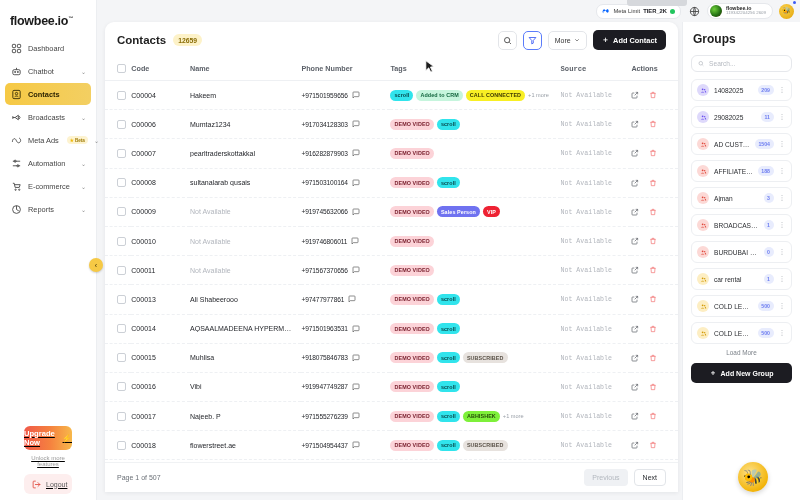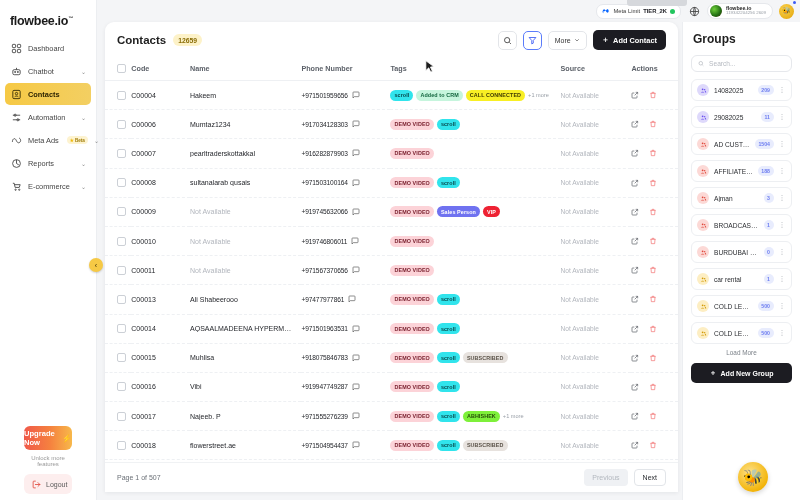--- a/index.html
+++ b/index.html
@@ -45,21 +45,21 @@
   .beta-badge .star { color: #f0b90b; font-size: 4.6px; }
 
   .collapse-btn {
     position: absolute; right: -7px; top: 258px;
     width: 14px; height: 14px; border-radius: 50%;
     background: #f6c945; color: #3b2f06; font-size: 7px;
     display: flex; align-items: center; justify-content: center;
     cursor: pointer; box-shadow: 0 1px 2px rgba(0,0,0,.18); z-index: 10;
   }
 
-  .side-bottom { padding: 0 24px 6px; }
+  .side-bottom { padding: 0 24px 6px; text-decoration: underline; }
   .upgrade-btn {
     height: 24px; border-radius: 6px; cursor: pointer;
     background: linear-gradient(90deg,#f0594a 0%,#f5823f 55%,#f7b84b 100%);
     color: #fff; font-size: 7.6px; font-weight: 700;
     display: flex; align-items: center; justify-content: center; gap: 3px;
   }
   .unlock-text { font-size: 6px; color: #9a9a9a; text-align: center; margin: 5px 0 7px; }
   .logout-btn {
     height: 20px; border-radius: 6px; background: #fdeeee; cursor: pointer;
     display: flex; align-items: center; gap: 5px; padding-left: 8px;
@@ -110,21 +110,21 @@
   }
   tbody td {
     font-size: 7px; color: #24262b; padding: 8.6px 0;
     border-bottom: 1px dashed #eef0f3; vertical-align: middle;
   }
   .c-chk  { width: 26px; padding-left: 12px !important; }
   .c-code { width: 58px; }
   .c-name { width: 110px; }
   .c-phone{ width: 88px; }
   .c-tags { width: 168px; }
-  .c-src  { width: 70px; }
+  .c-src  { width: 70px; font-family: Liberation Mono, monospace; }
   .c-act  { width: 46px; }
   .chk {
     width: 9px; height: 9px; border: 1px solid #ccd0d6; border-radius: 2px;
     background: #fff; display: block; cursor: pointer;
   }
   .na { color: #b2b6bd; }
   .name-cell { overflow: hidden; text-overflow: ellipsis; white-space: nowrap; padding-right: 6px; }
   .phone-cell { display: flex; align-items: center; gap: 4px; }
   .phone-num { font-size: 6.6px; letter-spacing: -0.1px; }
   .chat-ico { color: #555; display: flex; cursor: pointer; }
@@ -292,60 +292,70 @@
               <rect x="4" y="3" width="16" height="18" rx="2.5"></rect>
               <circle cx="12" cy="10" r="2.6"></circle>
               <path d="M8 17c1-2 7-2 8 0"></path>
             </svg>
           </span>
           <span class="nav-label">Contacts</span>
         </div>
         <div class="nav-item">
           <span class="nav-ico">
             <svg width="11" height="11" viewBox="0 0 24 24" fill="none" stroke="currentColor" stroke-width="2">
-              <path d="M4 7h16M4 17h16"></path>
-              <circle cx="9" cy="7" r="2.3"></circle>
-              <circle cx="15" cy="17" r="2.3"></circle>
+              <path d="M4 9v6M4 12h5l7-5v10l-7-5"></path>
+              <path d="M18 9a4 4 0 0 1 0 6"></path>
             </svg>
           </span>
-          <span class="nav-label">Automation</span>
+          <span class="nav-label">Broadcasts</span>
           <span class="nav-chev">⌄</span>
         </div>
         <div class="nav-item">
           <span class="nav-ico">
             <svg width="11" height="11" viewBox="0 0 24 24" fill="none" stroke="currentColor" stroke-width="2">
               <path d="M3 15c0-4 2-7 4.5-7S11 11 12 13s2.5 4 4.5 4S21 15 21 12s-1.5-5-3.5-5"></path>
             </svg>
           </span>
           <span class="nav-label">Meta Ads</span>
           <span class="beta-badge">
             <span class="star">★</span>
             <span>Beta</span>
           </span>
           <span class="nav-chev">⌄</span>
         </div>
         <div class="nav-item">
           <span class="nav-ico">
             <svg width="11" height="11" viewBox="0 0 24 24" fill="none" stroke="currentColor" stroke-width="2">
-              <circle cx="12" cy="12" r="8.5"></circle>
-              <path d="M12 4v8l5 3"></path>
+              <path d="M4 7h16M4 17h16"></path>
+              <circle cx="9" cy="7" r="2.3"></circle>
+              <circle cx="15" cy="17" r="2.3"></circle>
             </svg>
           </span>
-          <span class="nav-label">Reports</span>
+          <span class="nav-label">Automation</span>
           <span class="nav-chev">⌄</span>
         </div>
         <div class="nav-item">
           <span class="nav-ico">
             <svg width="11" height="11" viewBox="0 0 24 24" fill="none" stroke="currentColor" stroke-width="2">
               <path d="M4 5h3l2 9h9l2-6H8"></path>
               <circle cx="10" cy="19" r="1.4"></circle>
               <circle cx="18" cy="19" r="1.4"></circle>
             </svg>
           </span>
           <span class="nav-label">E-commerce</span>
+          <span class="nav-chev">⌄</span>
+        </div>
+        <div class="nav-item">
+          <span class="nav-ico">
+            <svg width="11" height="11" viewBox="0 0 24 24" fill="none" stroke="currentColor" stroke-width="2">
+              <circle cx="12" cy="12" r="8.5"></circle>
+              <path d="M12 4v8l5 3"></path>
+            </svg>
+          </span>
+          <span class="nav-label">Reports</span>
           <span class="nav-chev">⌄</span>
         </div>
       </nav>
 
     <div class="collapse-btn">‹</div>
 
     <div class="side-bottom">
       <div class="upgrade-btn">
         <span>Upgrade Now</span>
         <span>⚡</span>

